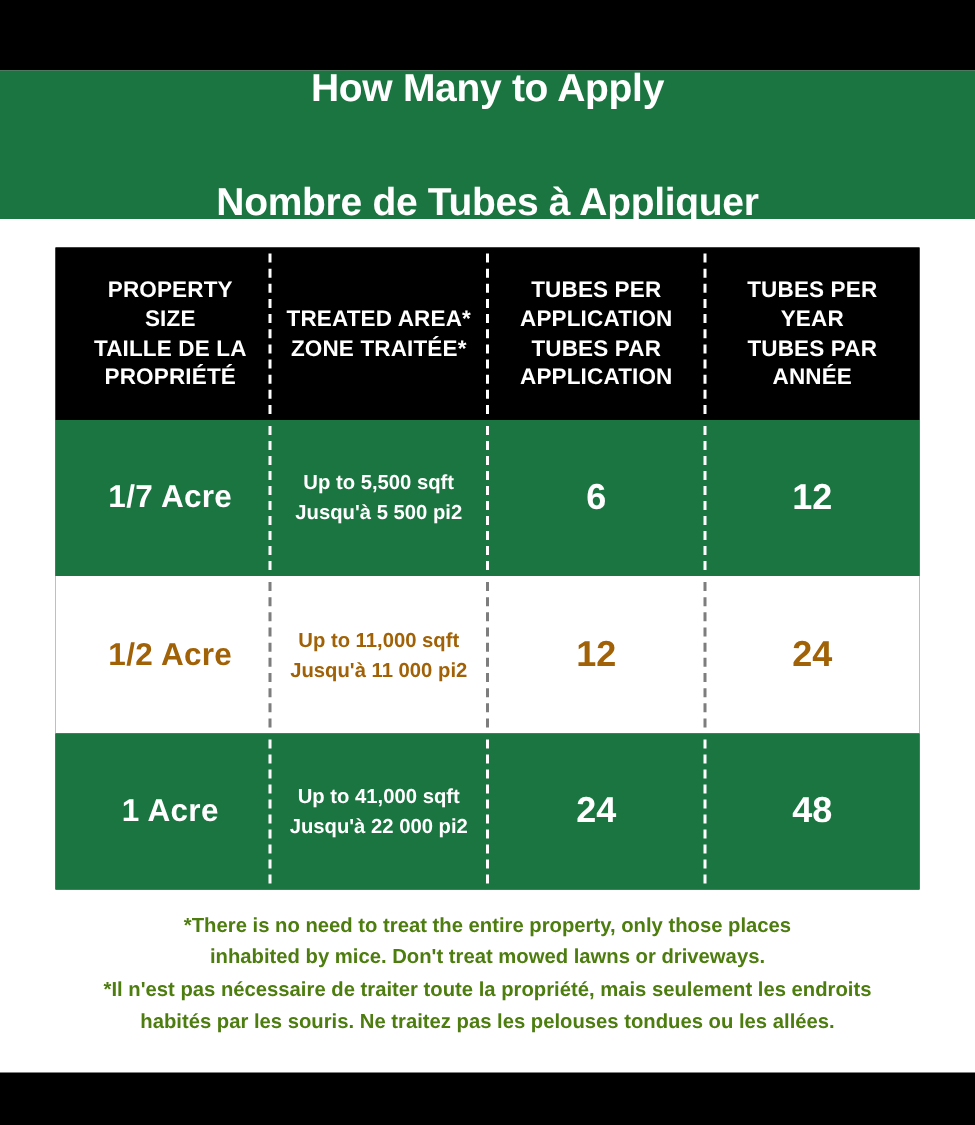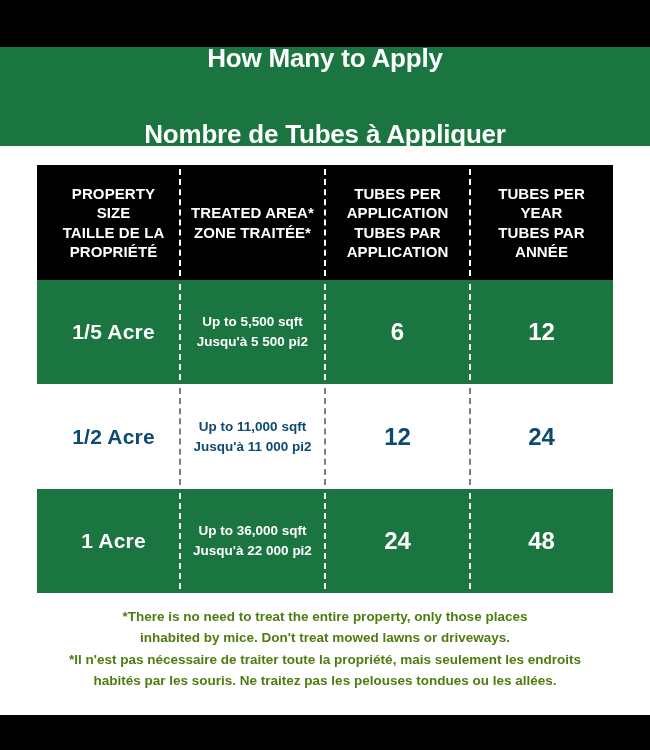--- a/index.html
+++ b/index.html
@@ -121,21 +121,21 @@
     line-height: 1.45;
   }
   
   .num {
     font-size: 24px;
     font-weight: bold;
   }
 
   .trow.r1 .acre, .trow.r1 .area, .trow.r1 .num,
   .trow.r3 .acre, .trow.r3 .area, .trow.r3 .num { color: #ffffff; }
-  .trow.r2 .acre, .trow.r2 .area, .trow.r2 .num { color: #0c4a6e; }
+  .trow.r2 .acre, .trow.r2 .area, .trow.r2 .num { color: #a16207; }
 
   .stack { display: flex; flex-direction: column; align-items: center; }
 
   
   #footnote {
     position: absolute;
     left: 0; top: 606px;
     width: 650px;
     display: flex;
     flex-direction: column;
@@ -188,21 +188,21 @@
       <div class="stack">
         <span>TUBES PER YEAR</span>
         <span>TUBES PAR</span>
         <span>ANNÉE</span>
       </div>
     </div>
   </div>
 
   <div class="trow r1">
     <div class="cell c0">
-      <span class="acre">1/5 Acre</span>
+      <span class="acre">1/7 Acre</span>
     </div>
     <div class="cell c1">
       <div class="stack area">
         <span>Up to 5,500 sqft</span>
         <span>Jusqu'à 5 500 pi2</span>
       </div>
     </div>
     <div class="cell c2">
       <span class="num">6</span>
     </div>
@@ -228,21 +228,21 @@
       <span class="num">24</span>
     </div>
   </div>
 
   <div class="trow r3">
     <div class="cell c0">
       <span class="acre">1 Acre</span>
     </div>
     <div class="cell c1">
       <div class="stack area">
-        <span>Up to 36,000 sqft</span>
+        <span>Up to 41,000 sqft</span>
         <span>Jusqu'à 22 000 pi2</span>
       </div>
     </div>
     <div class="cell c2">
       <span class="num">24</span>
     </div>
     <div class="cell c3">
       <span class="num">48</span>
     </div>
   </div>

